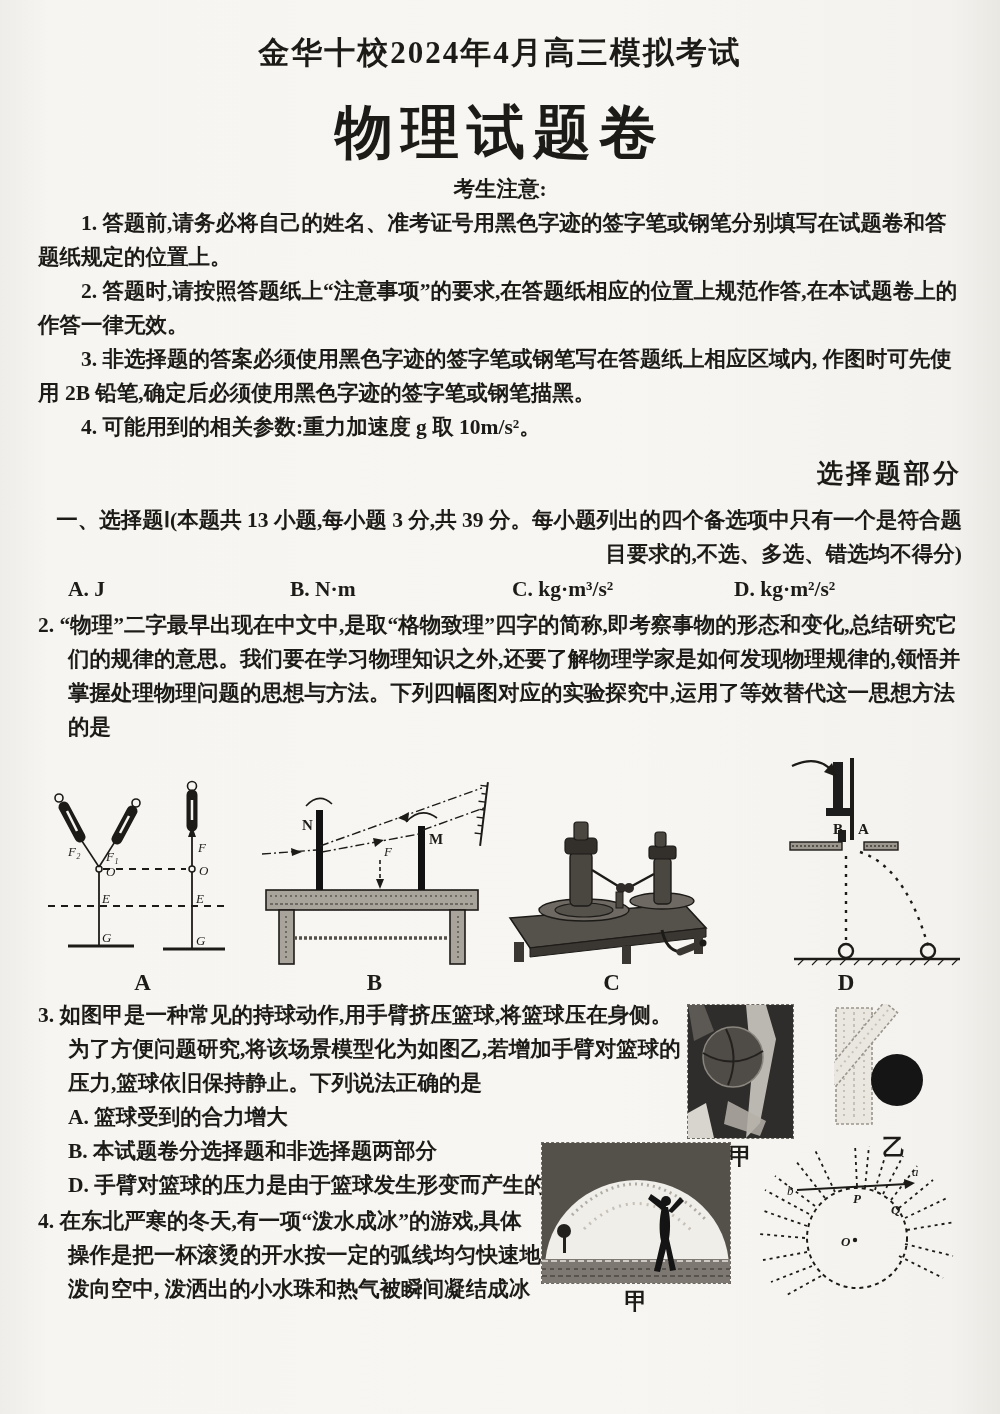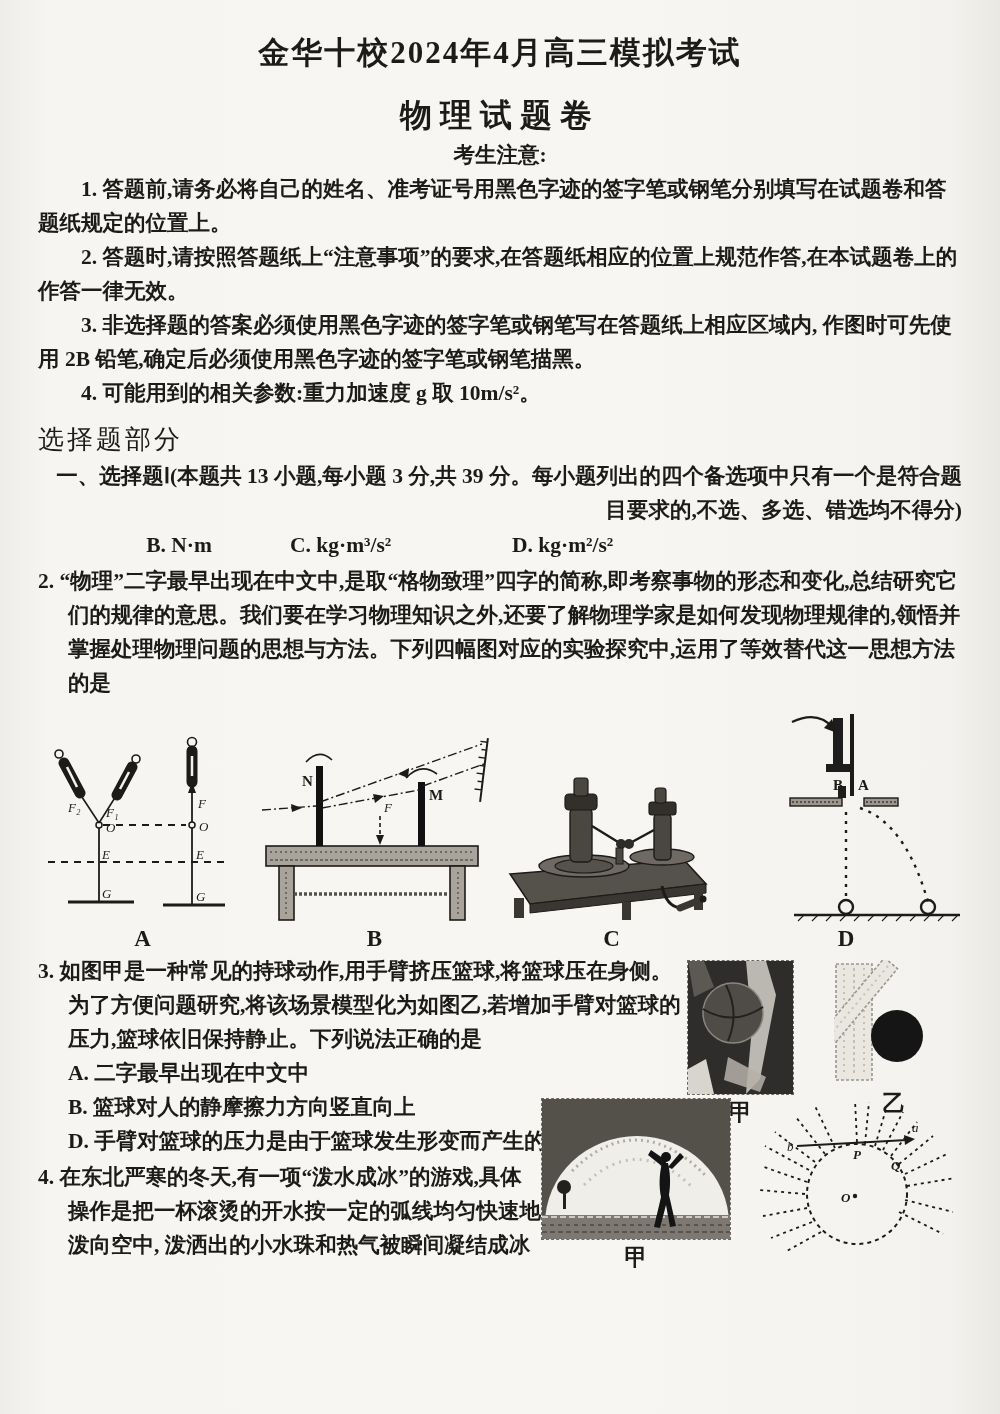--- a/index.html
+++ b/index.html
@@ -3,30 +3,30 @@
 <meta charset="utf-8">
 <style>
   html,body { margin:0; padding:0; background:#dddbd6; }
   .page {
     position:relative; width:1000px; height:1414px; margin:0 auto;
     box-sizing:border-box; padding:26px 38px 0 38px; overflow:hidden;
     background:linear-gradient(90deg,#efede9 0%,#f7f5f1 5%,#f8f6f2 60%,#f4f2ee 95%,#eae8e3 100%);
     color:#1d1b18; font-family:"Liberation Serif", serif;
   }
   .title { margin:6px 0 11px; text-align:center; font-size:31px; font-weight:700; letter-spacing:2px; }
-  .subtitle { margin:20px 0 0; text-align:center; font-size:32px; font-weight:900; letter-spacing:8px; }
+  .subtitle { margin:20px 0 0; text-align:center; font-size:58px; font-weight:900; letter-spacing:8px; }
   .body-text { margin:0; font-size:21.5px; line-height:34px; font-weight:600; }
   .intro { margin-top:38px; }
   .indent2 { text-indent:2em; }
   .notice-label { font-weight:800;text-align:center; }
   .hang { padding-left:30px; text-indent:-30px; }
-  .section-heading { margin:12px 0 2px; text-align:left; font-size:26px; font-weight:400; letter-spacing:3px; }
+  .section-heading { margin:12px 0 12px; text-align:right; font-size:26px; font-weight:700; letter-spacing:3px; }
   .section-intro { font-weight:800; padding-left:44px; text-indent:-44px;text-align:right; }
   .options-row { display:flex; padding-left:30px; font-size:21.5px; line-height:37px; font-weight:600; }
-  .options-row .opt1 { width:222px; } .options-row .opt2 { width:222px;text-align:center; } .options-row .opt3 { width:222px; }
+  .options-row .opt1 { width:222px; } .options-row .opt2 { width:222px; } .options-row .opt3 { width:222px; }
   .figures-row { display:flex; align-items:flex-end; justify-content:space-between; margin:8px 0 0 2px; }
   figure { margin:0; text-align:center; }
   figcaption { font-size:23px; font-weight:700; margin-top:2px; font-family:"Liberation Serif",serif; }
   .q-flex { display:flex; margin-top:2px; }
   .q-left { flex:1; }
   .q3-right { display:flex; gap:40px; align-items:flex-start; padding:6px 8px 0 0; }
   .q4-right { display:flex; gap:26px; align-items:flex-start; margin-top:-62px; padding-right:0; }
   .opt-line { padding-left:30px; }
   svg { display:block; }
   svg text { font-family:"Liberation Serif", serif; fill:#1d1b18; }
@@ -46,20 +46,21 @@
   <p class="body-text indent2">1. 答题前,请务必将自己的姓名、准考证号用黑色字迹的签字笔或钢笔分别填写在试题卷和答题纸规定的位置上。</p>
   <p class="body-text indent2">2. 答题时,请按照答题纸上“注意事项”的要求,在答题纸相应的位置上规范作答,在本试题卷上的作答一律无效。</p>
   <p class="body-text indent2">3. 非选择题的答案必须使用黑色字迹的签字笔或钢笔写在答题纸上相应区域内, 作图时可先使用 2B 铅笔,确定后必须使用黑色字迹的签字笔或钢笔描黑。</p>
   <p class="body-text indent2">4. 可能用到的相关参数:重力加速度 g 取 10m/s²。</p>
 
   <h3 class="section-heading">选择题部分</h3>
   <p class="body-text section-intro">一、选择题Ⅰ(本题共 13 小题,每小题 3 分,共 39 分。每小题列出的四个备选项中只有一个是符合题目要求的,不选、多选、错选均不得分)</p>
 
   <div class="question">
     <div class="options-row">
+      <span class="opt1">A. J</span>
       <span class="opt2">B. N·m</span>
       <span class="opt3">C. kg·m³/s²</span>
       <span class="opt4">D. kg·m²/s²</span>
     </div>
   </div>
 
   <div class="question">
     <p class="body-text hang">2. “物理”二字最早出现在中文中,是取“格物致理”四字的简称,即考察事物的形态和变化,总结研究它们的规律的意思。我们要在学习物理知识之外,还要了解物理学家是如何发现物理规律的,领悟并掌握处理物理问题的思想与方法。下列四幅图对应的实验探究中,运用了等效替代这一思想方法的是</p>
 
     <div class="figures-row">
@@ -207,22 +208,22 @@
           <text class="lblb" x="128" y="82">A</text>
         </svg>
         <figcaption>D</figcaption>
       </figure>
     </div>
   </div>
 
   <div class="question q-flex">
     <div class="q-left">
       <p class="body-text hang">3. 如图甲是一种常见的持球动作,用手臂挤压篮球,将篮球压在身侧。为了方便问题研究,将该场景模型化为如图乙,若增加手臂对篮球的压力,篮球依旧保持静止。下列说法正确的是</p>
-      <p class="body-text opt-line">A. 二字最早出现在中文中</p>
-      <p class="body-text opt-line">B. 篮球对人的静摩擦力方向竖直向上</p>
+      <p class="body-text opt-line">A. 篮球受到的合力增大</p>
+      <p class="body-text opt-line">B. 本试题卷分选择题和非选择题两部分</p>
       <p class="body-text opt-line">D. 手臂对篮球的压力是由于篮球发生形变而产生的</p>
     </div>
     <div class="q3-right">
 
       <figure>
         <svg class="photo-frame" width="105" height="133" viewBox="0 0 105 133">
           <rect x="0" y="0" width="105" height="133" fill="#2e2d2b"></rect>
           <path d="M58,0 L78,0 L88,34 L72,118 L58,133 L64,66 Z" fill="#cbc7c0" opacity="0.9"></path>
           <path d="M40,96 L78,116 L72,131 L36,119 Z" fill="#b5b1a9" opacity="0.85"></path>
           <path d="M0,0 L16,0 L26,26 L6,36 Z" fill="#8a867e" opacity="0.5"></path>

